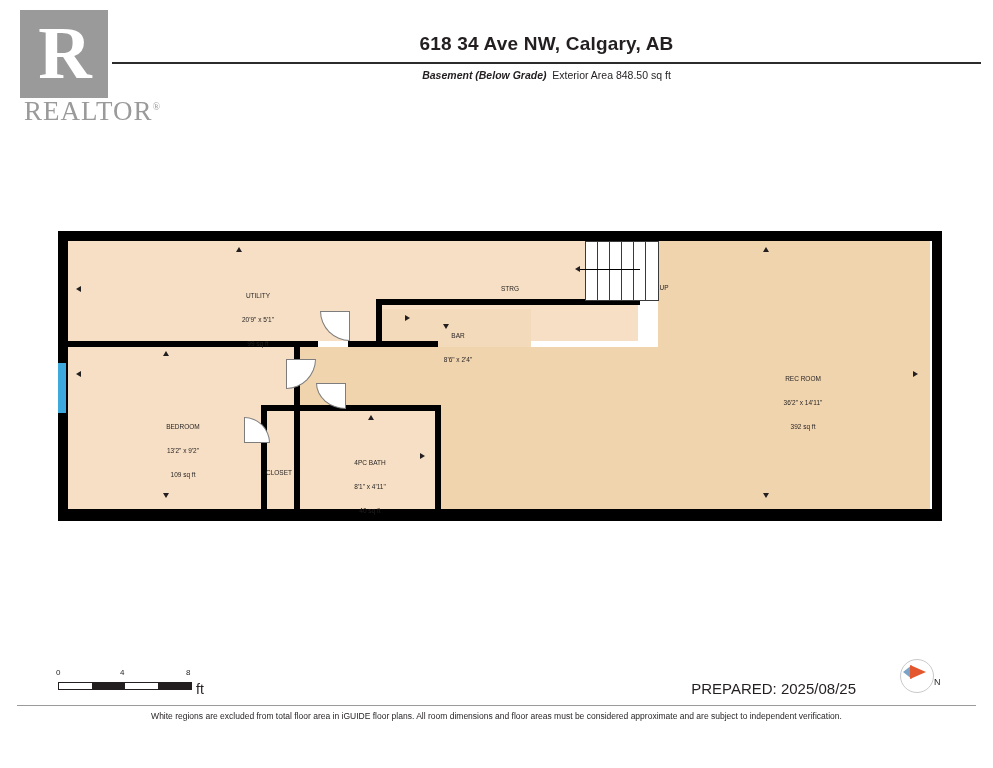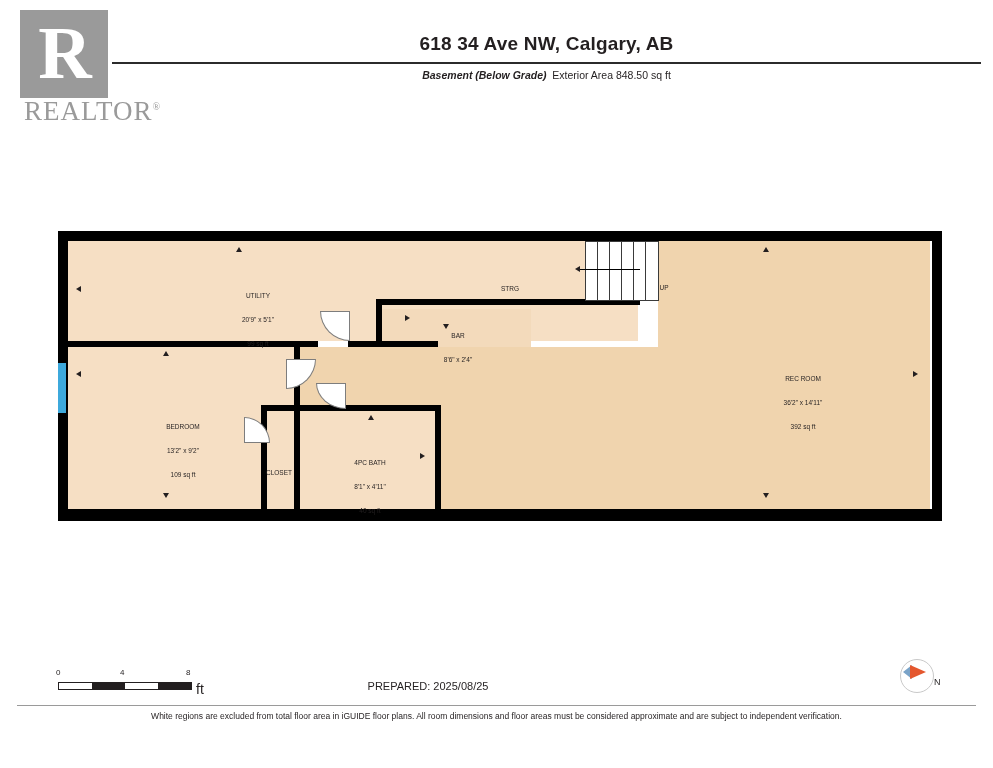--- a/index.html
+++ b/index.html
@@ -211,22 +211,22 @@
     left: 138px;
     top: 11px;
     font-size: 14px;
   }
 
   #prepared {
     position: absolute;
     left: 0;
     top: 680px;
     width: 856px;
-    text-align: center;
-    font-size: 11px;
+    text-align: right;
+    font-size: 15px;
     color: #231f20;
   }
 
   #compass {
     position: absolute;
     left: 896px;
     top: 659px;
     width: 56px;
     height: 40px;
   }

